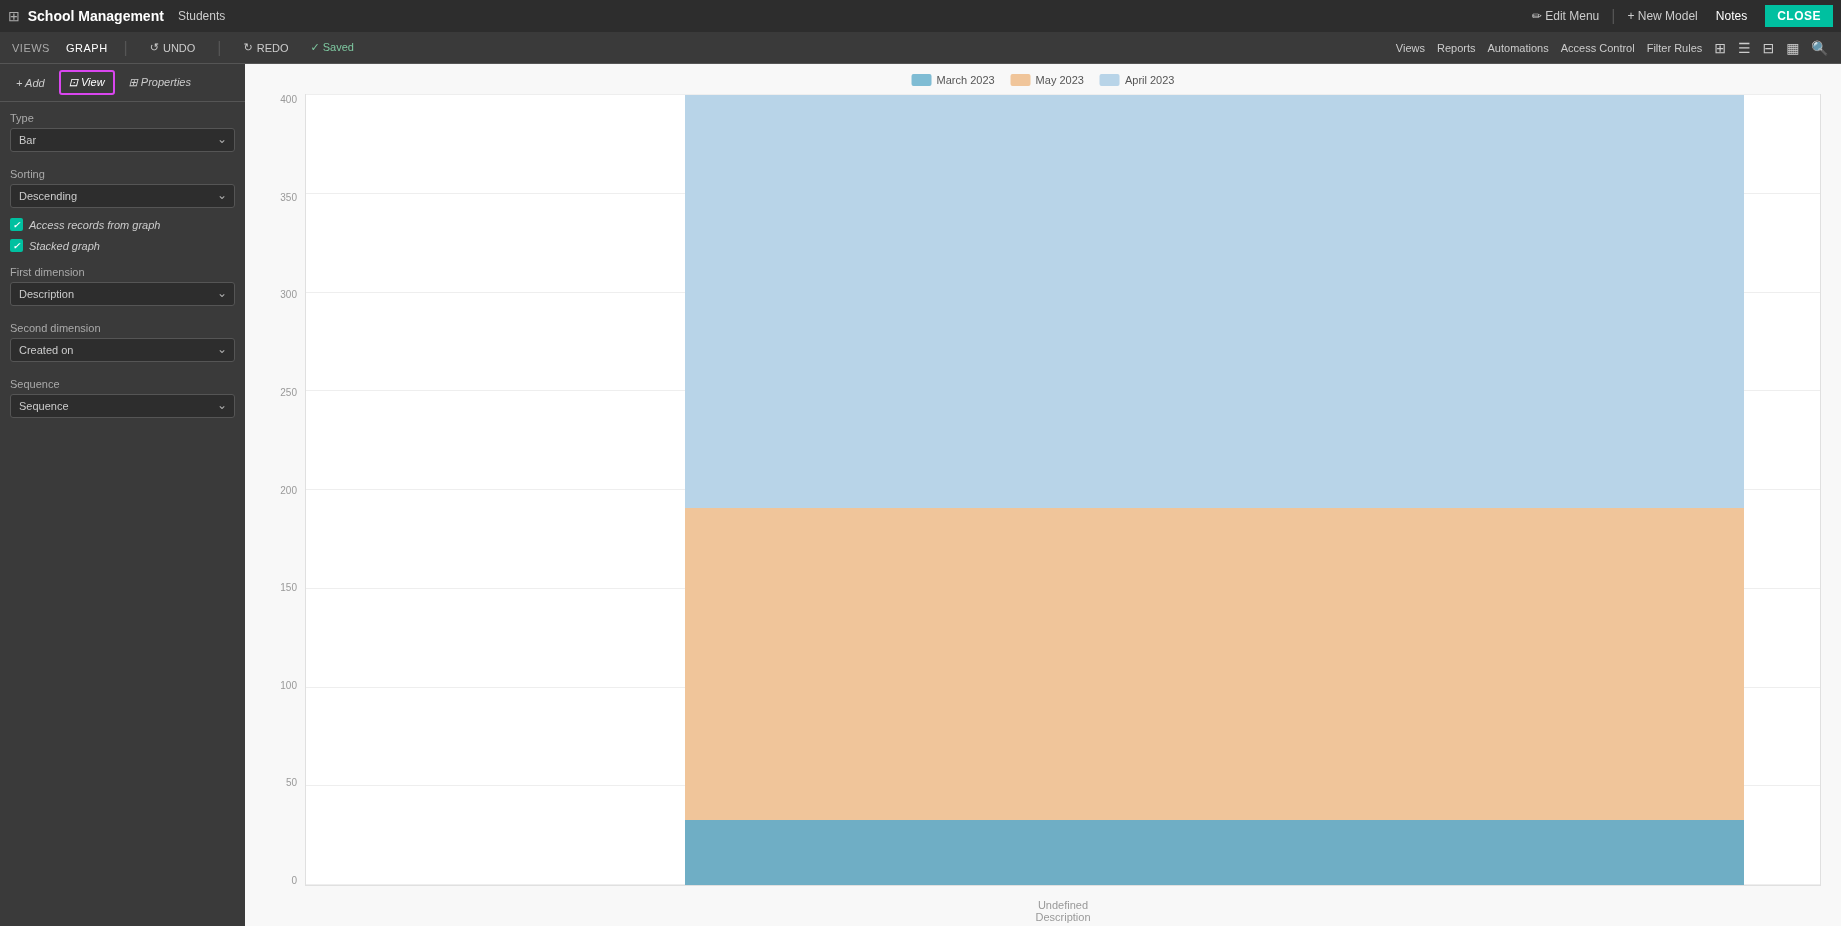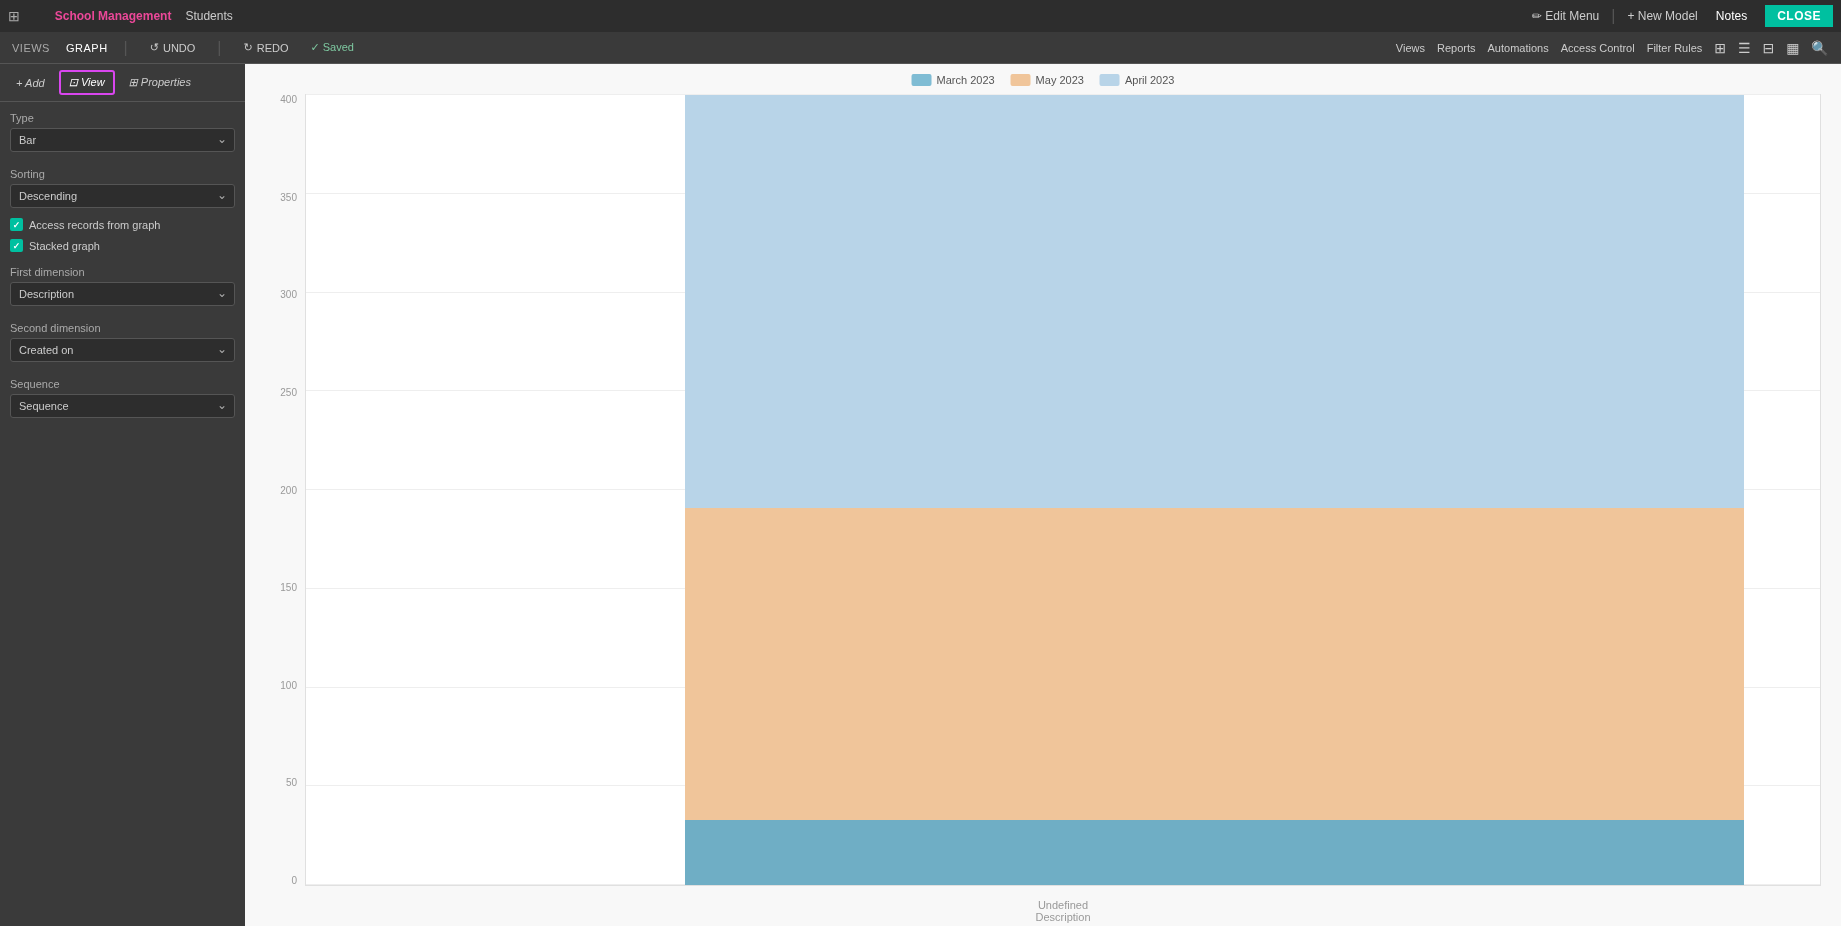--- a/index.html
+++ b/index.html
@@ -4,21 +4,21 @@
   <style>
     * { box-sizing: border-box; margin: 0; padding: 0; }
     body { font-family: -apple-system, BlinkMacSystemFont, 'Segoe UI', sans-serif; background: #fff; overflow: hidden; }
 
     
     .top-nav {
       display: flex; align-items: center; background: #2d2d2d; color: #fff;
       height: 32px; padding: 0 8px; gap: 8px; position: relative; z-index: 10;
     }
     .top-nav .app-icon { font-size: 14px; color: #aaa; }
-    .top-nav .app-title { font-size: 12px; font-weight: 600; color: #ec4899; margin-left: 27px; }
+    .top-nav .app-title { font-size: 14px; font-weight: 600; color: #ffffff; }
     .top-nav .nav-item { font-size: 12px; color: #ccc; padding: 0 6px; cursor: pointer; }
     .top-nav .spacer { flex: 1; }
     .top-nav .edit-menu { font-size: 12px; color: #ccc; cursor: pointer; }
     .top-nav .new-model { font-size: 12px; color: #ccc; cursor: pointer; }
     .top-nav .notes-btn { font-size: 12px; color: #fff; cursor: pointer; padding: 4px 10px; }
     .top-nav .close-btn {
       background: #00c0a0; color: #fff; font-size: 12px; font-weight: 700;
       padding: 4px 12px; cursor: pointer; letter-spacing: 0.5px;
     }
 
@@ -65,21 +65,21 @@
     .sidebar-select {
       width: 100%; background: #2d2d2d; border: 1px solid #555; color: #ccc;
       font-size: 11px; padding: 5px 8px; border-radius: 3px; cursor: pointer;
       appearance: none; -webkit-appearance: none; position: relative;
     }
     .select-wrap { position: relative; }
     .select-wrap::after {
       content: '⌄'; position: absolute; right: 8px; top: 50%; transform: translateY(-55%);
       color: #aaa; pointer-events: none; font-size: 12px;
     }
-    .checkbox-row { display: flex; align-items: center; gap: 6px; padding: 4px 10px; }
+    .checkbox-row { display: flex; align-items: center; gap: 6px; padding: 4px 10px; font-style: italic; }
     .checkbox-teal {
       width: 13px; height: 13px; background: #00c0a0; border-radius: 2px;
       display: flex; align-items: center; justify-content: center; flex-shrink: 0;
     }
     .checkbox-teal::after { content: '✓'; color: #fff; font-size: 9px; font-weight: 700; }
     .checkbox-label { font-size: 11px; color: #ccc; }
 
     
     .chart-area { flex: 1; background: #f8f8f8; position: relative; overflow: hidden; }
 

